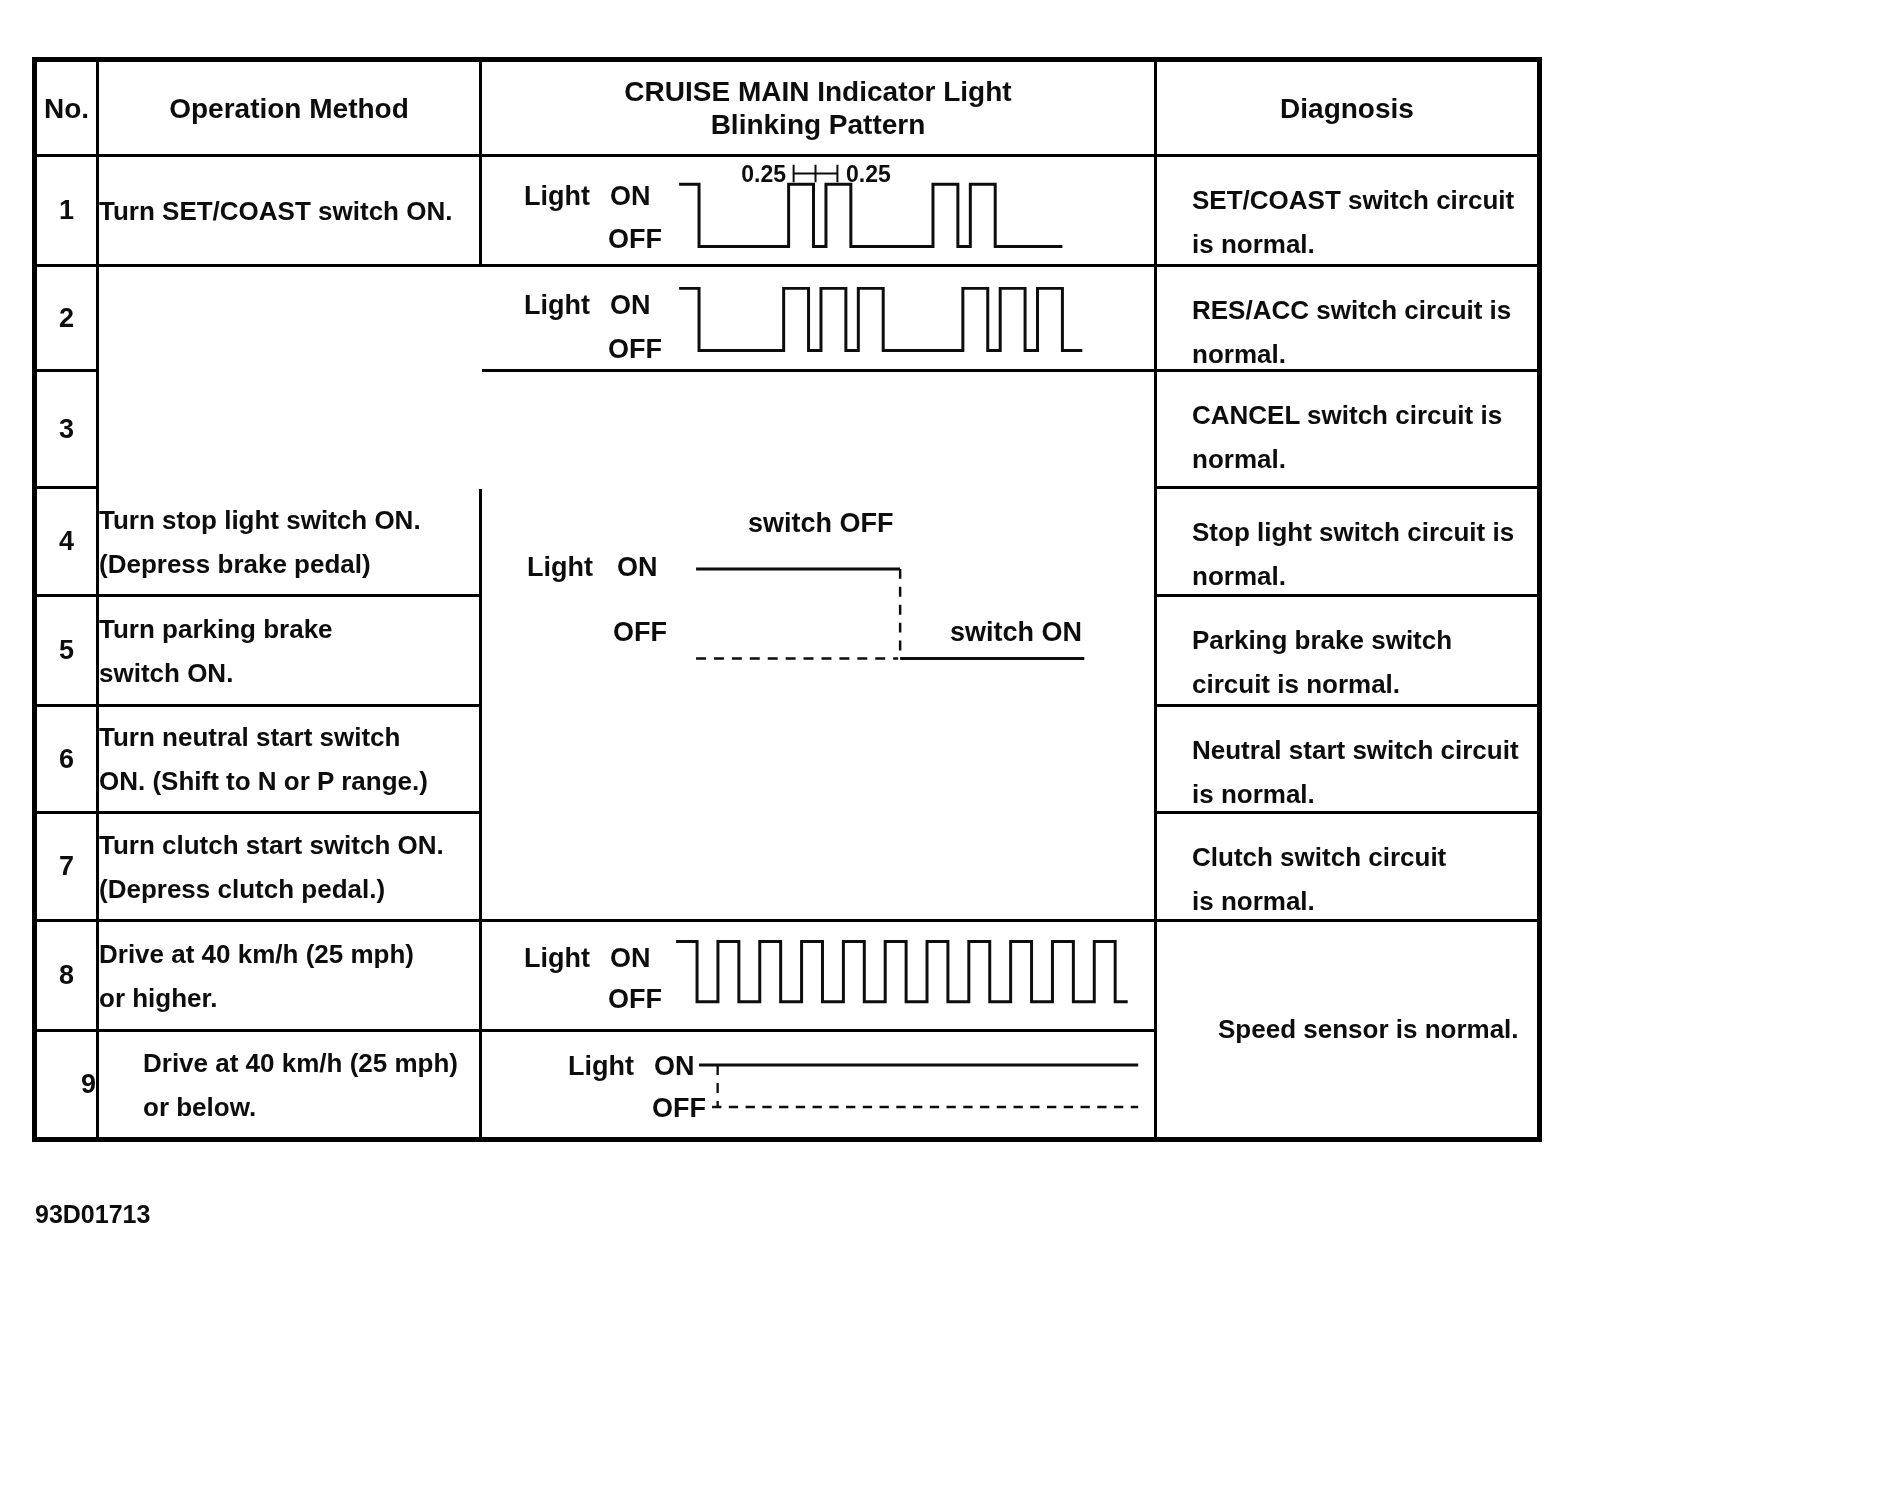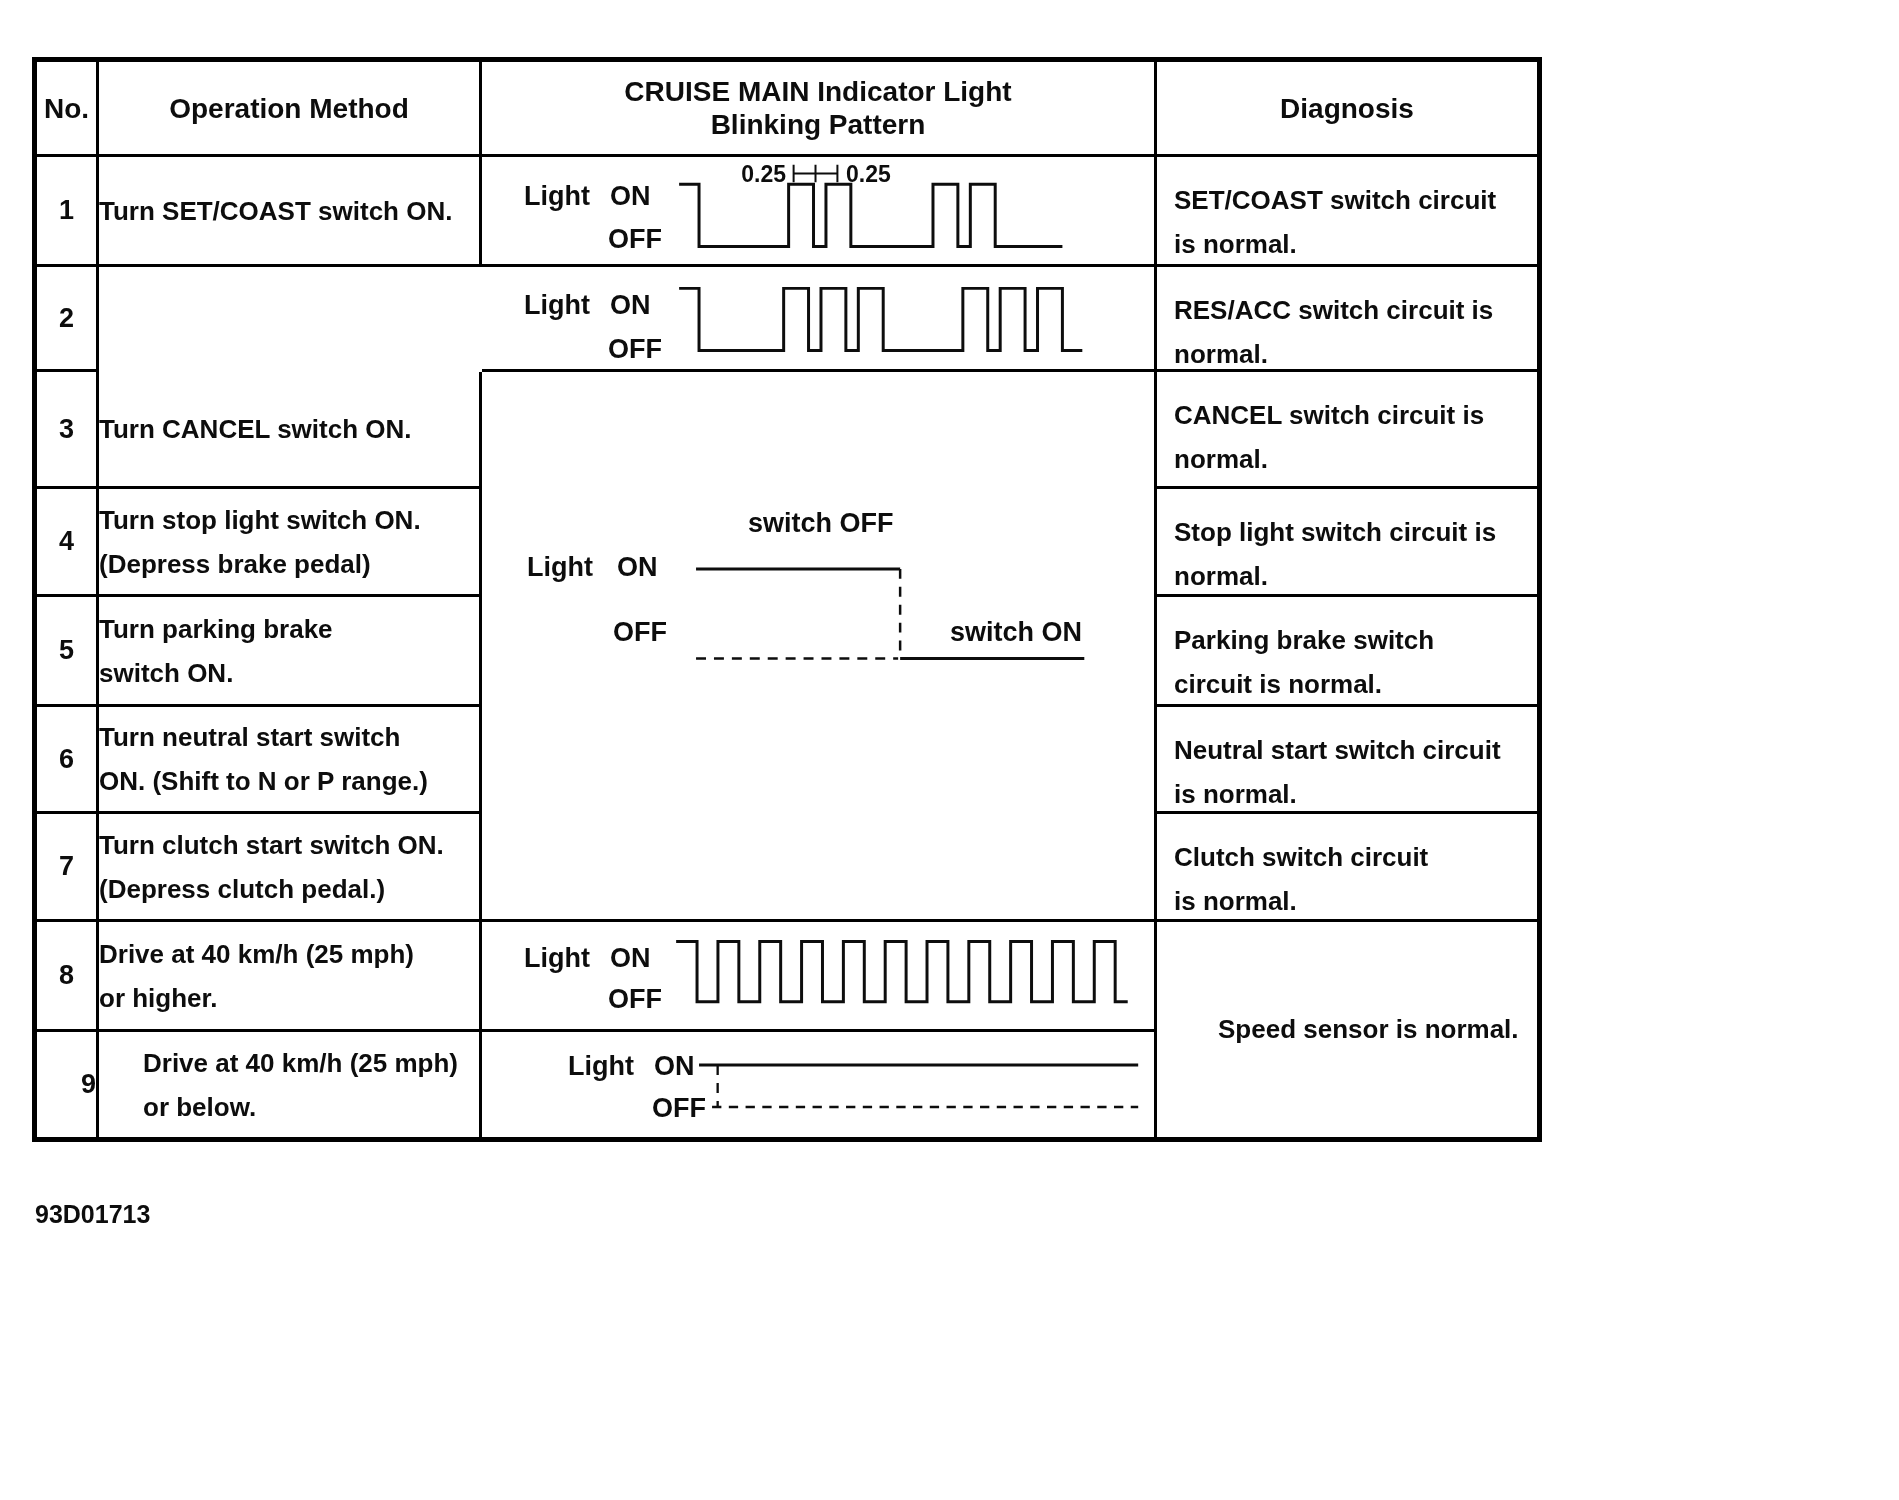--- a/index.html
+++ b/index.html
@@ -9,21 +9,21 @@
        border:5px solid #000;box-sizing:border-box;display:grid;
        grid-template-columns:62px 383px 675px 380px;
        grid-template-rows:95px 110px 105px 117px 108px 110px 107px 108px 110px 105px;}
   .cell{border-right:3px solid #000;border-bottom:3px solid #000;box-sizing:border-box;overflow:visible;}
   .no-r{border-right:none;}
   .no-b{border-bottom:none;margin-left:44px;}
   .hc{display:flex;align-items:center;justify-content:center;text-align:center;
       font-weight:700;font-size:28px;line-height:33px;white-space:pre-line;}
   .nc{display:flex;align-items:center;justify-content:center;font-size:27px;}
   .oc{display:flex;align-items:center;font-size:26px;line-height:44px;white-space:pre;}
-  .dc{padding:21px 6px 0 17px;font-size:26px;line-height:44px;white-space:pre;}
+  .dc{padding:21px 6px 0 35px;font-size:26px;line-height:44px;white-space:pre;}
   .dc-mid{display:flex;align-items:center;padding-left:17px;font-size:26px;}
   .pc{position:relative;}
   .pc svg{position:absolute;left:0;top:0;width:100%;height:100%;}
   .lbl{position:absolute;font-size:27px;line-height:30px;white-space:nowrap;z-index:2;}
   .small{font-size:23px;line-height:26px;}
   .wv{fill:none;stroke:#0d0d0d;stroke-width:3;}
   .dash{stroke-dasharray:10 8;stroke-width:2.5;}
   .thin{stroke-width:2;}
   .footer{position:absolute;left:35px;top:1200px;font-size:25px;}
 </style>
@@ -61,21 +61,20 @@
       <div class="lbl" style="left:128px;top:23px">ON</div>
       <div class="lbl" style="left:126px;top:67px">OFF</div>
       <svg viewBox="0 0 675 105" preserveAspectRatio="none">
         <path class="wv" d="M 198 22 L 218 22 L 218 86 L 303 86 L 303 22 L 328 22 L 328 86 L 340.5 86 L 340.5 22 L 365.5 22 L 365.5 86 L 378 86 L 378 22 L 403 22 L 403 86 L 483 86 L 483 22 L 508 22 L 508 86 L 520.5 86 L 520.5 22 L 545.5 22 L 545.5 86 L 558 86 L 558 22 L 583 22 L 583 86 L 603 86"></path>
       </svg>
     </div>
     <div class="cell dc no-r" style="grid-area:3/4">RES/ACC switch circuit is
 normal.</div>
 
     <div class="cell nc" style="grid-area:4/1">3</div>
-    <div class="cell oc" style="grid-area:4/2">Turn CANCEL switch ON.</div>
 
     <div class="cell pc" style="grid-area:4/3/9/4">
       <div class="lbl" style="left:266px;top:136px">switch OFF</div>
       <div class="lbl" style="left:45px;top:180px">Light</div>
       <div class="lbl" style="left:135px;top:180px">ON</div>
       <div class="lbl" style="left:131px;top:245px">OFF</div>
       <div class="lbl" style="left:468px;top:245px">switch ON</div>
       <svg viewBox="0 0 675 550" preserveAspectRatio="none">
         <path class="wv" d="M215 198 L420 198"></path>
         <path class="wv dash" d="M420 198 L420 288"></path>

